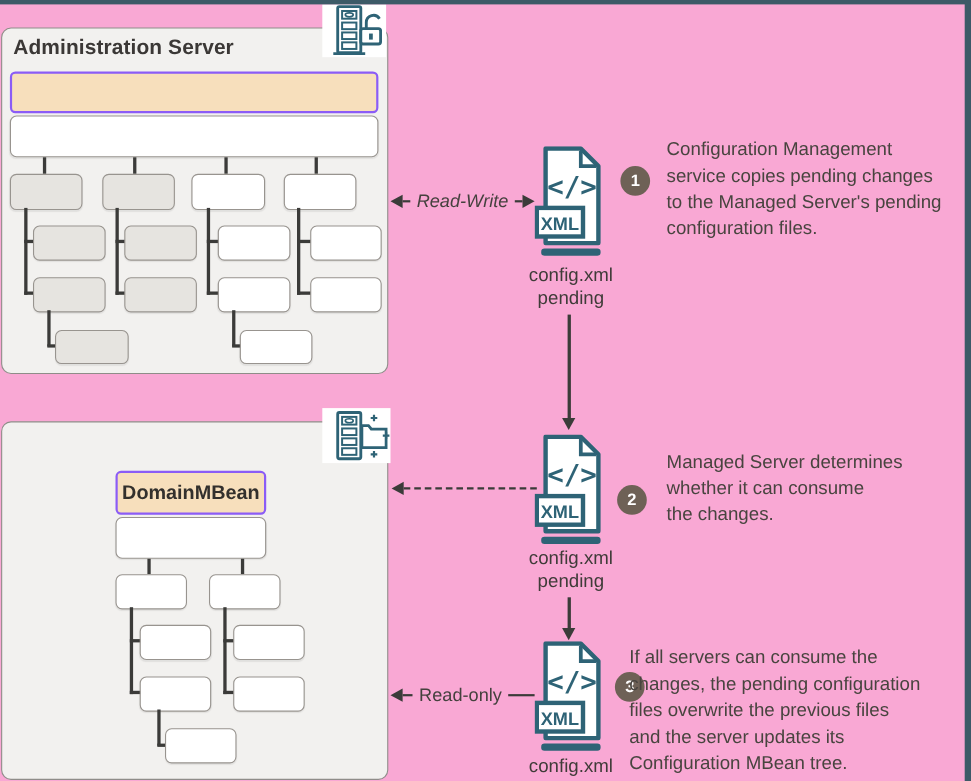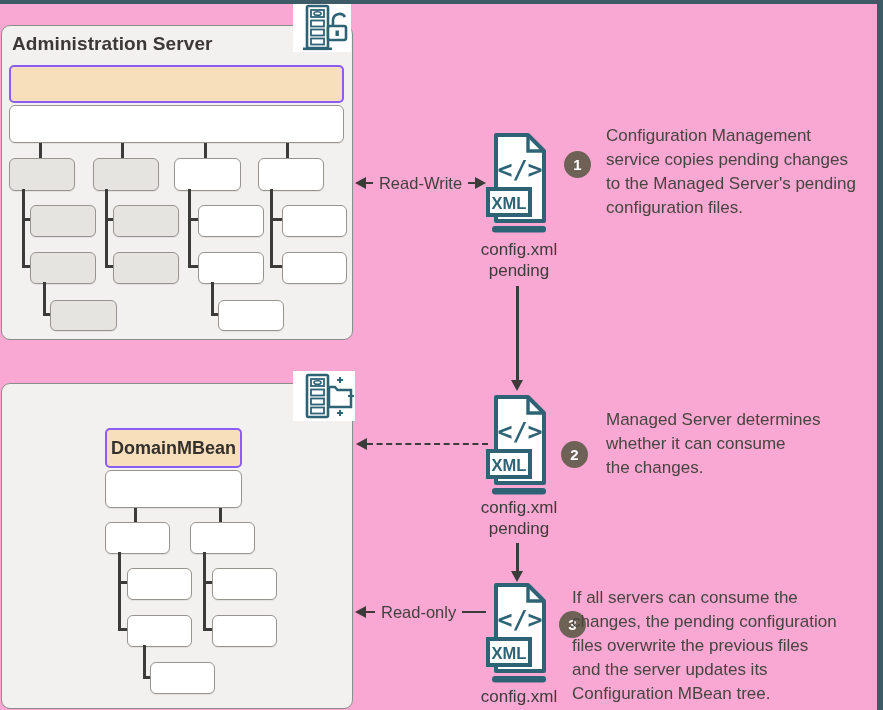--- a/index.html
+++ b/index.html
@@ -146,21 +146,21 @@
     <rect x="6" y="93" width="54" height="6.5" rx="3" fill="#2e6376"></rect>
     <polygon points="10,2 42,2 58,18 58,88 10,88" fill="#ffffff" stroke="#2e6376" stroke-width="4" stroke-linejoin="round"></polygon>
     <polyline points="42,4 42,18 56,18" fill="none" stroke="#2e6376" stroke-width="3.4"></polyline>
     <text x="34" y="45" text-anchor="middle" font-size="25" font-weight="bold" fill="#2e6376" font-family="DejaVu Sans Mono, monospace">&lt;/&gt;</text>
     <rect x="2" y="56" width="42" height="26" fill="#ffffff" stroke="#2e6376" stroke-width="4"></rect>
     <text x="23" y="76" text-anchor="middle" font-size="16.5" font-weight="bold" fill="#2e6376" font-family="Liberation Sans, sans-serif">XML</text>
   </svg>
   <div class="file-label" style="left:464px;top:239px;">config.xml
 pending</div>
 
-  <div class="rw-row" style="left:355px;top:171px;width:131px;height:24px;">
+  <div class="rw-row" style="left:355px;top:171px;width:131px;height:24px;font-style:italic;">
     <div class="tri-l"></div>
     <div class="rw-line"></div>
     <div class="rw-text">Read-Write</div>
     <div class="rw-line"></div>
     <div class="tri-r"></div>
   </div>
 
   <div class="badge" style="left:564px;top:151px;">1</div>
   <div class="step-text" style="left:606px;top:124px;width:272px;">Configuration Management
 service copies pending changes
@@ -197,21 +197,21 @@
   <svg class="abs" style="left:486px;top:583px;" width="66" height="100" viewBox="0 0 66 100">
     <rect x="6" y="93" width="54" height="6.5" rx="3" fill="#2e6376"></rect>
     <polygon points="10,2 42,2 58,18 58,88 10,88" fill="#ffffff" stroke="#2e6376" stroke-width="4" stroke-linejoin="round"></polygon>
     <polyline points="42,4 42,18 56,18" fill="none" stroke="#2e6376" stroke-width="3.4"></polyline>
     <text x="34" y="45" text-anchor="middle" font-size="25" font-weight="bold" fill="#2e6376" font-family="DejaVu Sans Mono, monospace">&lt;/&gt;</text>
     <rect x="2" y="56" width="42" height="26" fill="#ffffff" stroke="#2e6376" stroke-width="4"></rect>
     <text x="23" y="76" text-anchor="middle" font-size="16.5" font-weight="bold" fill="#2e6376" font-family="Liberation Sans, sans-serif">XML</text>
   </svg>
   <div class="file-label" style="left:464px;top:686px;">config.xml</div>
 
-  <div class="rw-row" style="left:355px;top:600px;width:131px;height:24px;">
+  <div class="rw-row" style="left:355px;top:620px;width:131px;height:24px;">
     <div class="tri-l"></div>
     <div class="rw-line" style="flex:0 0 9px;"></div>
     <div class="rw-text">Read-only</div>
     <div class="rw-line"></div>
   </div>
 
   <div class="badge" style="left:559px;top:611px;">3</div>
   <div class="step-text" style="left:572px;top:586px;width:276px;">If all servers can consume the
 changes, the pending configuration
 files overwrite the previous files

